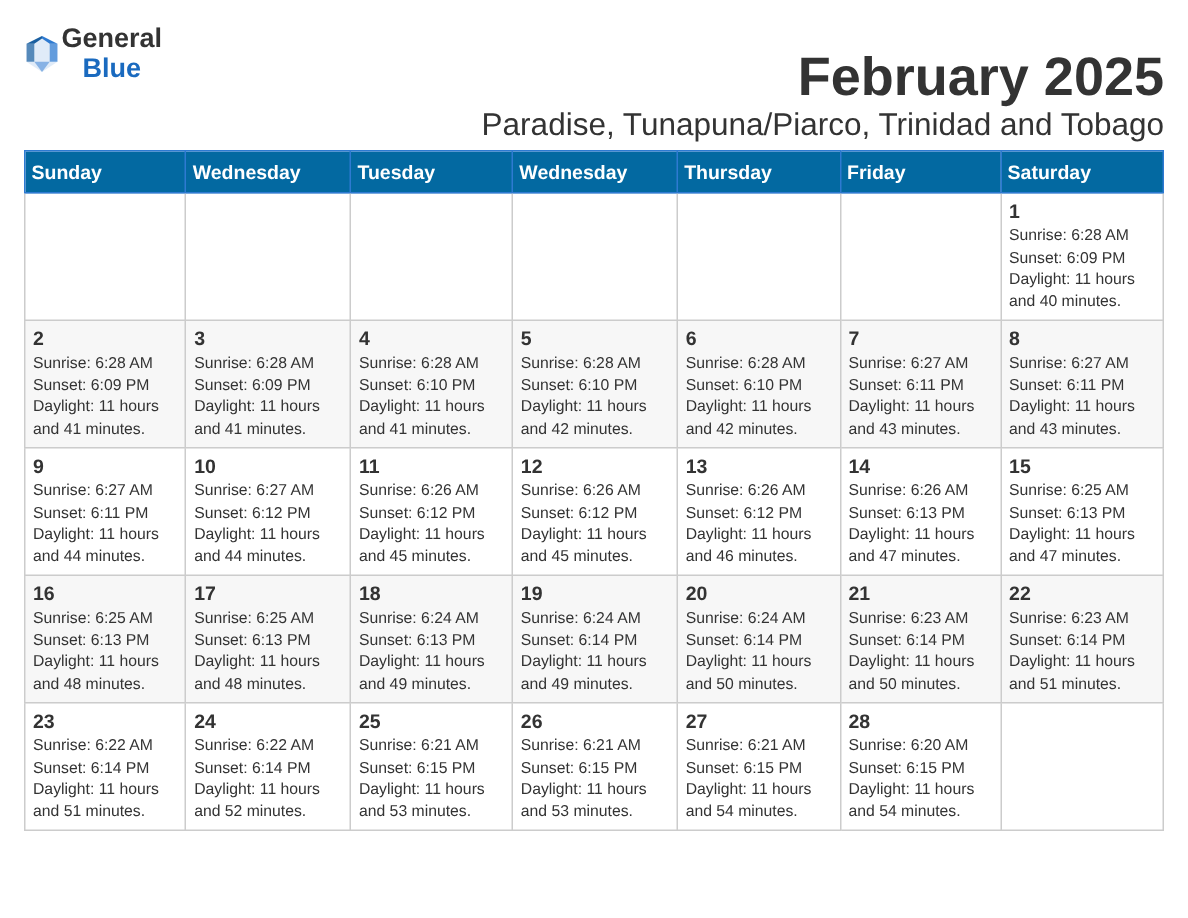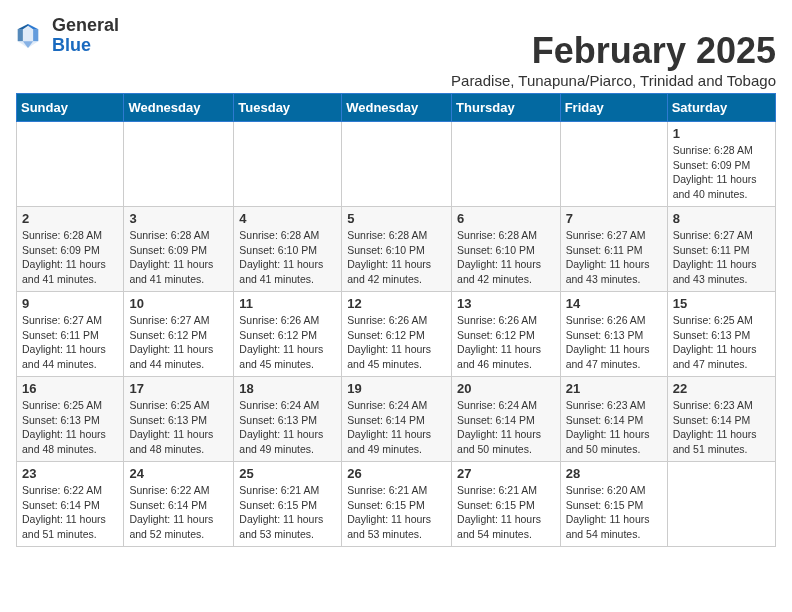--- a/index.html
+++ b/index.html
@@ -12,21 +12,22 @@
     }
     .header-section {
       display: flex;
       align-items: flex-start;
       justify-content: space-between;
       margin-bottom: 4px;
     }
     .logo {
       display: flex;
       align-items: center;
-      gap: 12px;
+      gap: 1px;
+      text-align: center;
     }
     .logo-text {
       font-size: 18px;
       font-weight: bold;
       line-height: 1.1;
     }
     .logo-general { color: #333; }
     .logo-blue { color: #1a6abf; margin-top: 20px; }
     .logo-icon {
       width: 24px;
@@ -35,21 +36,21 @@
     .title-block {
       text-align: right;
       margin-top: 14px;
     }
     .calendar-title {
       font-size: 36px;
       font-weight: bold;
       color: #333;
     }
     .calendar-subtitle {
-      font-size: 15px;
+      font-size: 21px;
       color: #333;
     }
     .calendar-table {
       width: 100%;
       border-collapse: collapse;
       border: 1px solid #ccc;
     }
     .calendar-table th {
       background-color: #0369a1;
       color: #fff;

